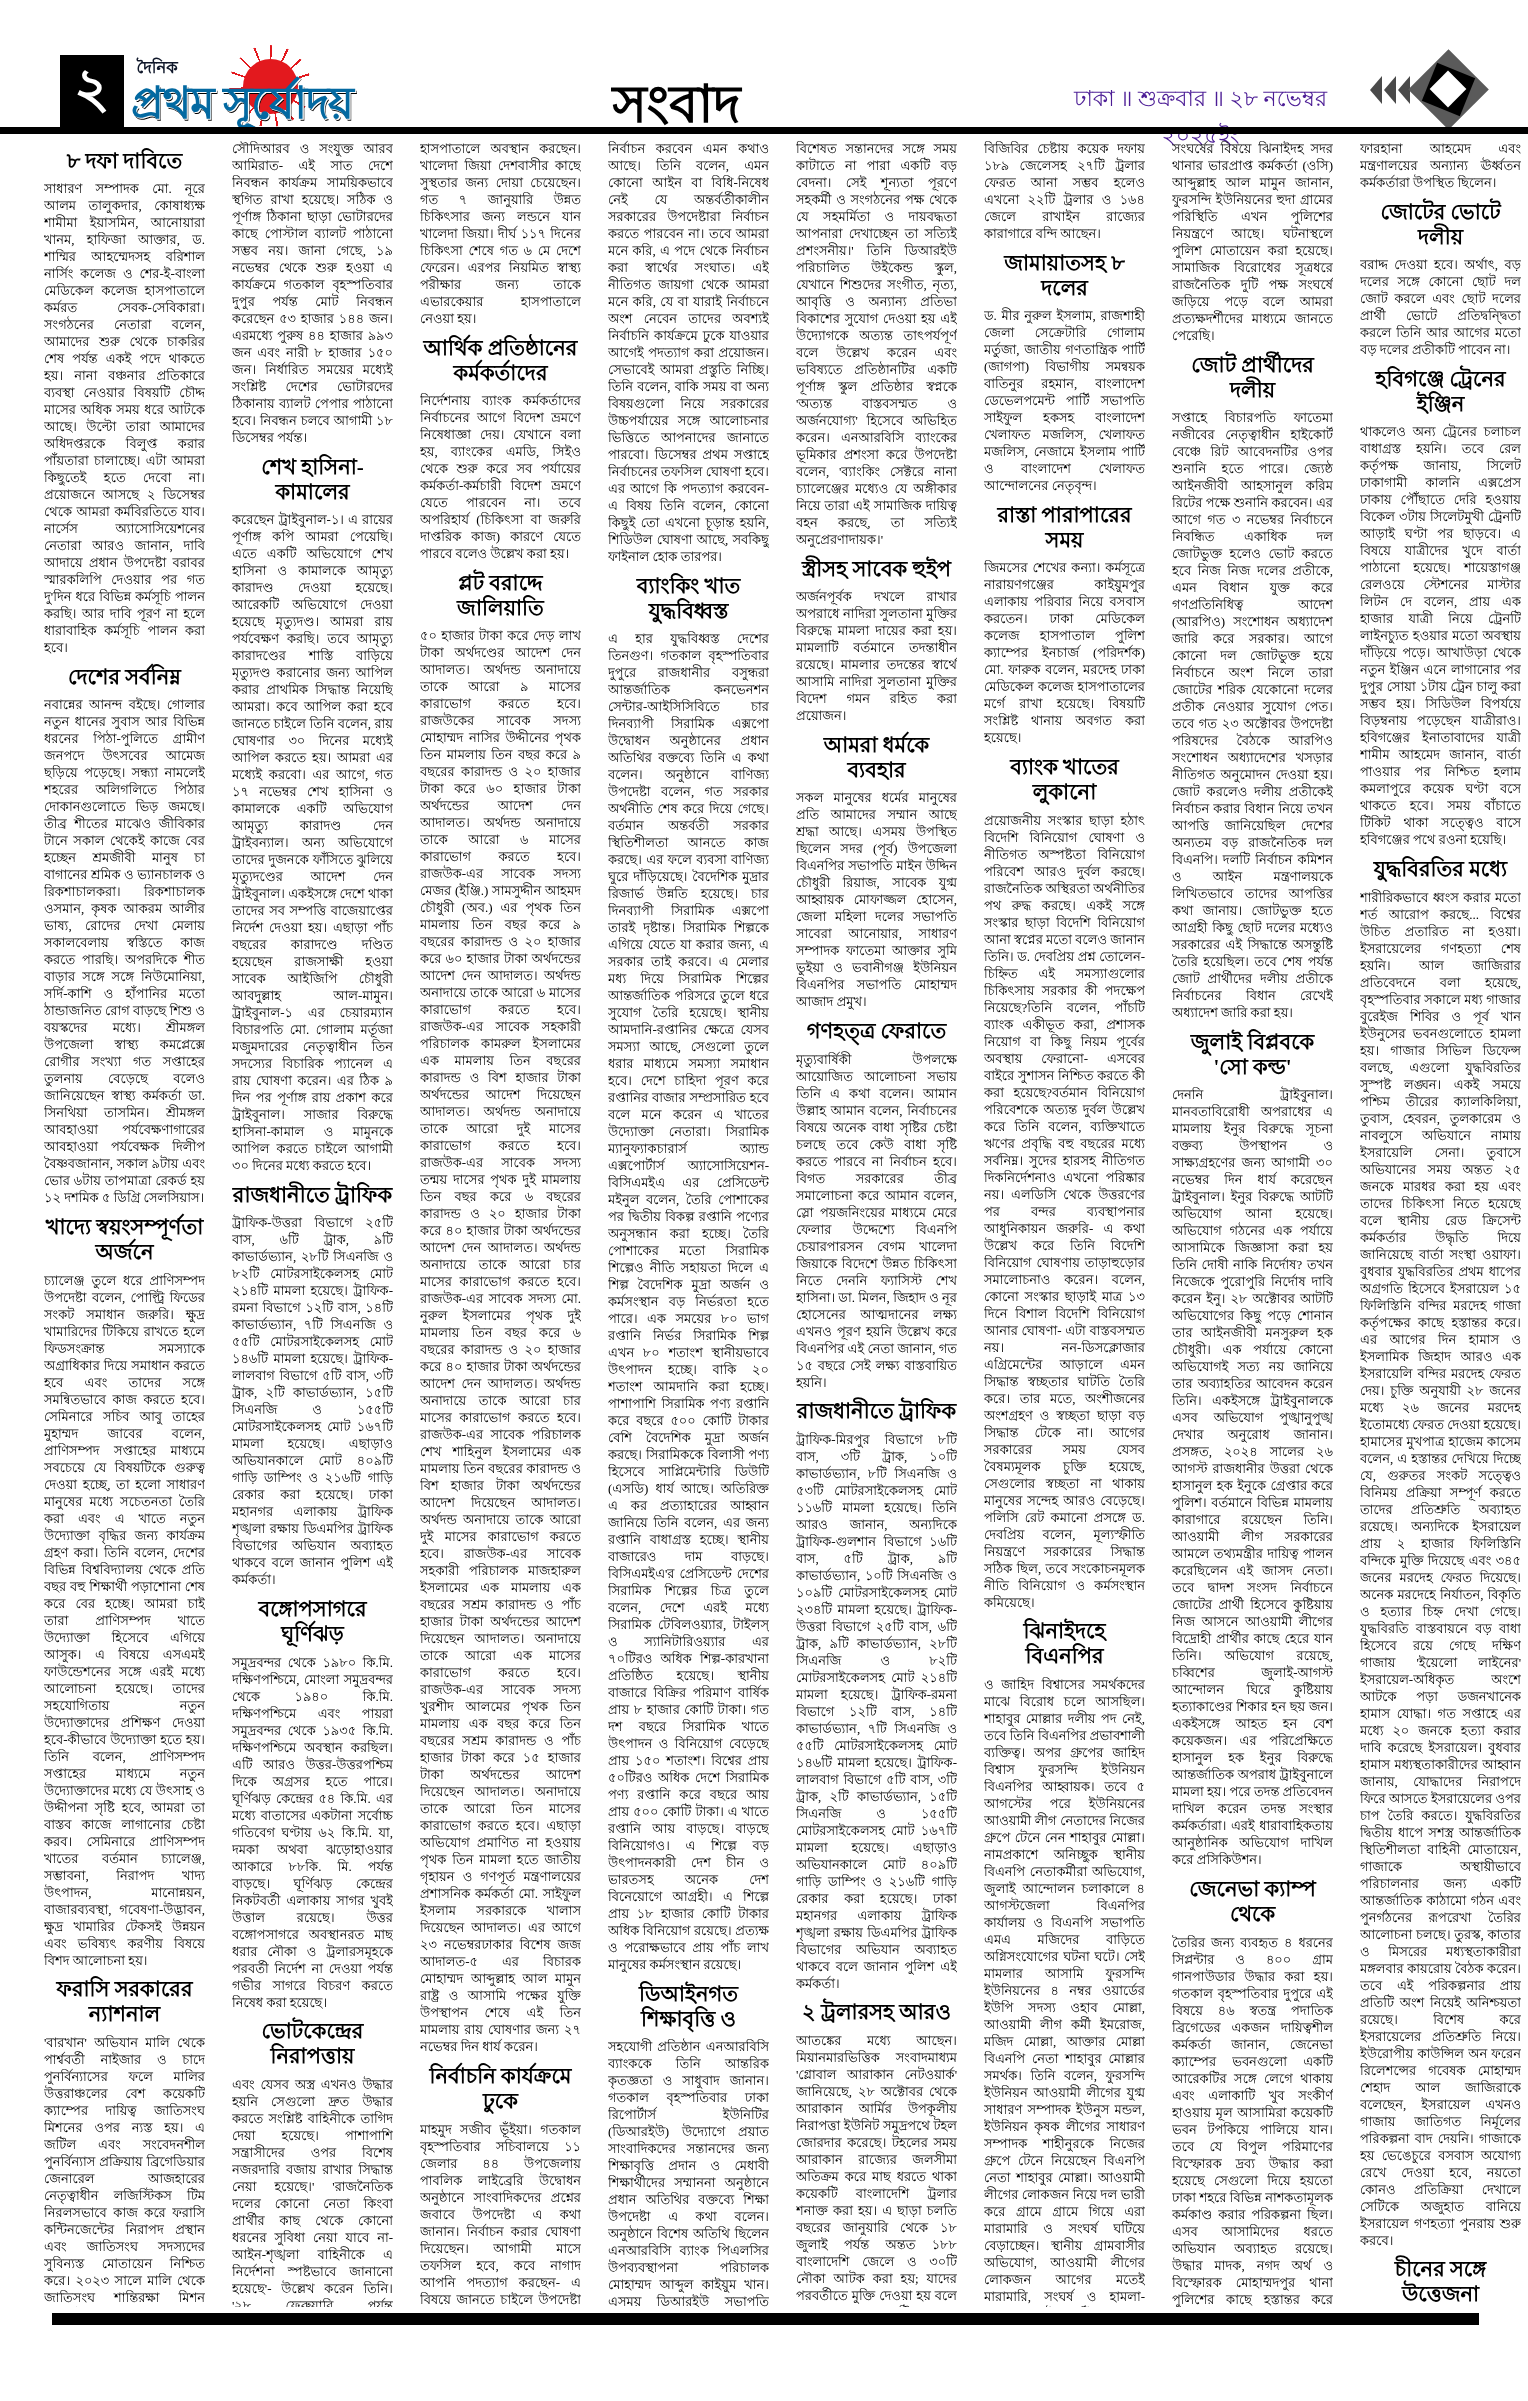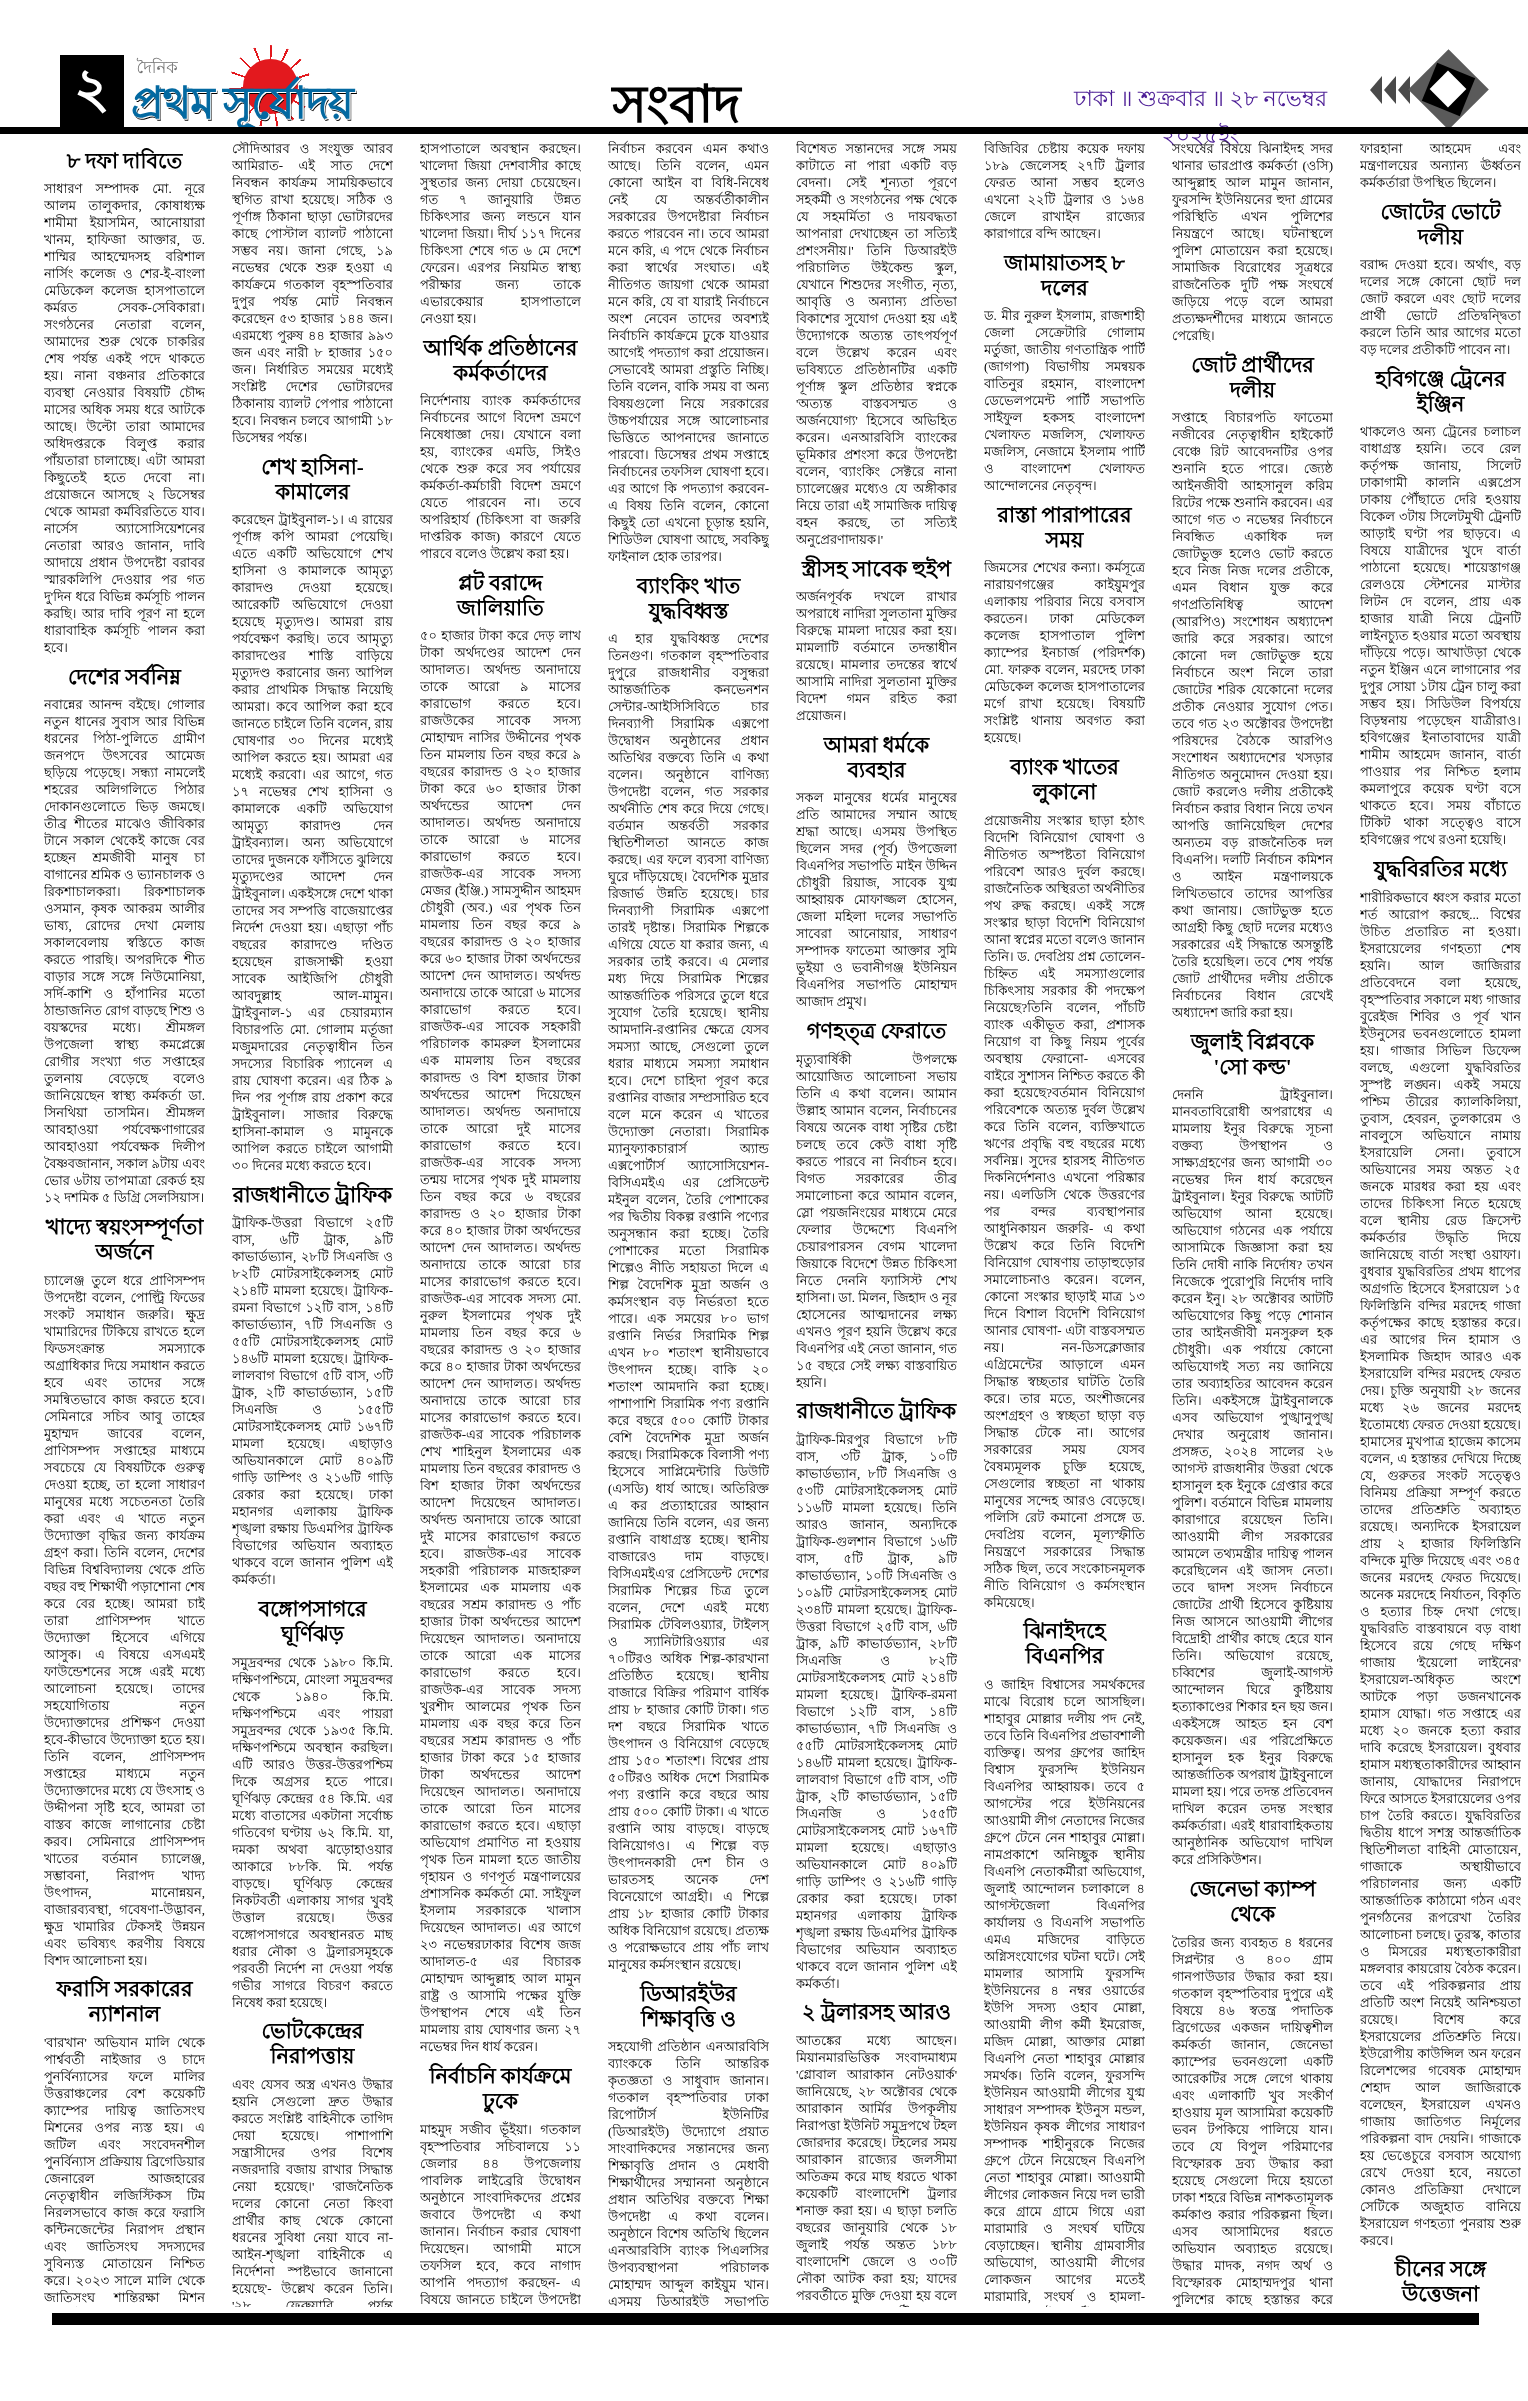--- a/index.html
+++ b/index.html
@@ -8,21 +8,21 @@
     font-family:"Liberation Serif","DejaVu Serif",serif;overflow:hidden;
   }
   
   .header{position:absolute;left:0;top:0;width:1528px;height:133px;}
   .pagenum-box{position:absolute;left:60px;top:55px;width:64px;height:73px;background:#000;
     color:#fff;display:flex;align-items:center;justify-content:center;font-size:55px;font-weight:bold;}
   .masthead{position:absolute;left:131px;top:55px;width:306px;height:76px;}
   .sun-rays{position:absolute;left:98px;top:-9.8px;width:82px;height:82px;border-radius:50%;
     background:repeating-conic-gradient(#e3191e 0deg 3deg,transparent 3deg 24deg);}
   .sun{position:absolute;left:112px;top:4.4px;width:55px;height:55px;border-radius:50%;background:#e3191e;}
-  .masthead-small{position:absolute;left:5.5px;top:0;font-size:16.4px;font-weight:normal;color:#737373;}
+  .masthead-small{position:absolute;left:5.5px;top:0;font-size:16.4px;font-weight:bold;color:#0f172a;}
   .masthead-main{position:absolute;left:0;top:15.3px;width:306px;font-size:44px;font-weight:700;color:#0369a1;
     letter-spacing:-1.1px;white-space:nowrap;text-shadow:1.1px 1.1px 0 #fff,1.6px 1.6px 0 #000;}
   .section-title{position:absolute;left:589px;top:64px;width:175px;text-align:center;
     font-size:52px;font-weight:900;color:#000;}
   .dateline{position:absolute;left:1053px;top:81px;width:295px;text-align:center;font-size:22px;color:#4c1d95;}
   .ornament{position:absolute;left:1370px;top:50px;width:109px;height:80px;}
   .chev{position:absolute;top:26px;width:0;height:0;border-top:14px solid transparent;
     border-bottom:14px solid transparent;border-right:12px solid #4a4a4a;}
   .chev.c1{left:0;} .chev.c2{left:14px;} .chev.c3{left:28px;}
   .star-outer{position:absolute;left:50px;top:0;width:57px;height:57px;background:#5a5a5a;
@@ -93,21 +93,21 @@
       <div class="para">নির্দেশনায় ব্যাংক কর্মকর্তাদের নির্বাচনের আগে বিদেশ ভ্রমণে নিষেধাজ্ঞা দেয়। যেখানে বলা হয়, ব্যাংকের এমডি, সিইও থেকে শুরু করে সব পর্যায়ের কর্মকর্তা-কর্মচারী বিদেশ ভ্রমণে যেতে পারবেন না। তবে অপরিহার্য (চিকিৎসা বা জরুরি দাপ্তরিক কাজ) কারণে যেতে পারবে বলেও উল্লেখ করা হয়।</div>
       <div class="headline">প্লট বরাদ্দে জালিয়াতি</div>
       <div class="para">৫০ হাজার টাকা করে দেড় লাখ টাকা অর্থদণ্ডের আদেশ দেন আদালত। অর্থদন্ড অনাদায়ে তাকে আরো ৯ মাসের কারাভোগ করতে হবে। রাজউকের সাবেক সদস্য মোহাম্মদ নাসির উদ্দীনের পৃথক তিন মামলায় তিন বছর করে ৯ বছরের কারাদন্ড ও ২০ হাজার টাকা করে ৬০ হাজার টাকা অর্থদন্ডের আদেশ দেন আদালত। অর্থদন্ড অনাদায়ে তাকে আরো ৬ মাসের কারাভোগ করতে হবে। রাজউক-এর সাবেক সদস্য মেজর (ইঞ্জি.) সামসুদ্দীন আহমদ চৌধুরী (অব.) এর পৃথক তিন মামলায় তিন বছর করে ৯ বছরের কারাদন্ড ও ২০ হাজার করে ৬০ হাজার টাকা অর্থদন্ডের আদেশ দেন আদালত। অর্থদন্ড অনাদায়ে তাকে আরো ৬ মাসের কারাভোগ করতে হবে। রাজউক-এর সাবেক সহকারী পরিচালক কামরুল ইসলামের এক মামলায় তিন বছরের কারাদন্ড ও বিশ হাজার টাকা অর্থদন্ডের আদেশ দিয়েছেন আদালত। অর্থদন্ড অনাদায়ে তাকে আরো দুই মাসের কারাভোগ করতে হবে। রাজউক-এর সাবেক সদস্য তন্ময় দাসের পৃথক দুই মামলায় তিন বছর করে ৬ বছরের কারাদন্ড ও ২০ হাজার টাকা করে ৪০ হাজার টাকা অর্থদন্ডের আদেশ দেন আদালত। অর্থদন্ড অনাদায়ে তাকে আরো চার মাসের কারাভোগ করতে হবে। রাজউক-এর সাবেক সদস্য মো. নুরুল ইসলামের পৃথক দুই মামলায় তিন বছর করে ৬ বছরের কারাদন্ড ও ২০ হাজার করে ৪০ হাজার টাকা অর্থদন্ডের আদেশ দেন আদালত। অর্থদন্ড অনাদায়ে তাকে আরো চার মাসের কারাভোগ করতে হবে। রাজউক-এর সাবেক পরিচালক শেখ শাহিনুল ইসলামের এক মামলায় তিন বছরের কারাদন্ড ও বিশ হাজার টাকা অর্থদন্ডের আদেশ দিয়েছেন আদালত। অর্থদন্ড অনাদায়ে তাকে আরো দুই মাসের কারাভোগ করতে হবে। রাজউক-এর সাবেক সহকারী পরিচালক মাজহারুল ইসলামের এক মামলায় এক বছরের সশ্রম কারাদন্ড ও পাঁচ হাজার টাকা অর্থদন্ডের আদেশ দিয়েছেন আদালত। অনাদায়ে তাকে আরো এক মাসের কারাভোগ করতে হবে। রাজউক-এর সাবেক সদস্য খুরশীদ আলমের পৃথক তিন মামলায় এক বছর করে তিন বছরের সশ্রম কারাদন্ড ও পাঁচ হাজার টাকা করে ১৫ হাজার টাকা অর্থদন্ডের আদেশ দিয়েছেন আদালত। অনাদায়ে তাকে আরো তিন মাসের কারাভোগ করতে হবে। এছাড়া অভিযোগ প্রমাণিত না হওয়ায় পৃথক তিন মামলা হতে জাতীয় গৃহায়ন ও গণপূর্ত মন্ত্রণালয়ের প্রশাসনিক কর্মকর্তা মো. সাইফুল ইসলাম সরকারকে খালাস দিয়েছেন আদালত। এর আগে ২৩ নভেম্বরঢাকার বিশেষ জজ আদালত-৫ এর বিচারক মোহাম্মদ আব্দুল্লাহ আল মামুন রাষ্ট্র ও আসামি পক্ষের যুক্তি উপস্থাপন শেষে এই তিন মামলায় রায় ঘোষণার জন্য ২৭ নভেম্বর দিন ধার্য করেন।</div>
       <div class="headline">নির্বাচনি কার্যক্রমে ঢুকে</div>
       <div class="para">মাহমুদ সজীব ভূঁইয়া। গতকাল বৃহস্পতিবার সচিবালয়ে ১১ জেলার ৪৪ উপজেলায় পাবলিক লাইব্রেরি উদ্বোধন অনুষ্ঠানে সাংবাদিকদের প্রশ্নের জবাবে উপদেষ্টা এ কথা জানান। নির্বাচন করার ঘোষণা দিয়েছেন। আগামী মাসে তফসিল হবে, কবে নাগাদ আপনি পদত্যাগ করছেন- এ বিষয়ে জানতে চাইলে উপদেষ্টা বলেন, নির্বাচন করবো ঘোষণা দিয়েছি, কিন্তু নির্বাচন কোথা থেকে করবো এখনো সে ঘোষণা দেইনি। শুধু আমরা দু'জন ছাত্র উপদেষ্টা না, আরও যারা সরকারে বিভিন্নভাবে জড়িত আছেন তাদের কেউ কেউ</div>
     </div>
     <div class="col">
       <div class="para">নির্বাচন করবেন এমন কথাও আছে। তিনি বলেন, এমন কোনো আইন বা বিধি-নিষেধ নেই যে অন্তর্বর্তীকালীন সরকারের উপদেষ্টারা নির্বাচন করতে পারবেন না। তবে আমরা মনে করি, এ পদে থেকে নির্বাচন করা স্বার্থের সংঘাত। এই নীতিগত জায়গা থেকে আমরা মনে করি, যে বা যারাই নির্বাচনে অংশ নেবেন তাদের অবশ্যই নির্বাচনি কার্যক্রমে ঢুকে যাওয়ার আগেই পদত্যাগ করা প্রয়োজন। সেভাবেই আমরা প্রস্তুতি নিচ্ছি। তিনি বলেন, বাকি সময় বা অন্য বিষয়গুলো নিয়ে সরকারের উচ্চপর্যায়ের সঙ্গে আলোচনার ভিত্তিতে আপনাদের জানাতে পারবো। ডিসেম্বর প্রথম সপ্তাহে নির্বাচনের তফসিল ঘোষণা হবে। এর আগে কি পদত্যাগ করবেন- এ বিষয় তিনি বলেন, কোনো কিছুই তো এখনো চূড়ান্ত হয়নি, শিডিউল ঘোষণা আছে, সবকিছু ফাইনাল হোক তারপর।</div>
       <div class="headline">ব্যাংকিং খাত যুদ্ধবিধ্বস্ত</div>
       <div class="para">এ হার যুদ্ধবিধ্বস্ত দেশের তিনগুণ। গতকাল বৃহস্পতিবার দুপুরে রাজধানীর বসুন্ধরা আন্তর্জাতিক কনভেনশন সেন্টার-আইসিসিবিতে চার দিনব্যাপী সিরামিক এক্সপো উদ্বোধন অনুষ্ঠানের প্রধান অতিথির বক্তব্যে তিনি এ কথা বলেন। অনুষ্ঠানে বাণিজ্য উপদেষ্টা বলেন, গত সরকার অর্থনীতি শেষ করে দিয়ে গেছে। বর্তমান অন্তর্বতী সরকার স্থিতিশীলতা আনতে কাজ করছে। এর ফলে ব্যবসা বাণিজ্য ঘুরে দাঁড়িয়েছে। বৈদেশিক মুদ্রার রিজার্ভ উন্নতি হয়েছে। চার দিনব্যাপী সিরামিক এক্সপো তারই দৃষ্টান্ত। সিরামিক শিল্পকে এগিয়ে যেতে যা করার জন্য, এ সরকার তাই করবে। এ মেলার মধ্য দিয়ে সিরামিক শিল্পের আন্তর্জাতিক পরিসরে তুলে ধরে সুযোগ তৈরি হয়েছে। স্থানীয় আমদানি-রপ্তানির ক্ষেত্রে যেসব সমস্যা আছে, সেগুলো তুলে ধরার মাধ্যমে সমস্যা সমাধান হবে। দেশে চাহিদা পূরণ করে রপ্তানির বাজার সম্প্রসারিত হবে বলে মনে করেন এ খাতের উদ্যোক্তা নেতারা। সিরামিক ম্যানুফ্যাকচারার্স অ্যান্ড এক্সপোর্টার্স অ্যাসোসিয়েশন-বিসিএমইএ এর প্রেসিডেন্ট মইনুল বলেন, তৈরি পোশাকের পর দ্বিতীয় বিকল্প রপ্তানি পণ্যের অনুসন্ধান করা হচ্ছে। তৈরি পোশাকের মতো সিরামিক শিল্পেও নীতি সহায়তা দিলে এ শিল্প বৈদেশিক মুদ্রা অর্জন ও কর্মসংস্থান বড় নির্ভরতা হতে পারে। এক সময়ের ৮০ ভাগ রপ্তানি নির্ভর সিরামিক শিল্প এখন ৮০ শতাংশ স্থানীয়ভাবে উৎপাদন হচ্ছে। বাকি ২০ শতাংশ আমদানি করা হচ্ছে। পাশাপাশি সিরামিক পণ্য রপ্তানি করে বছরে ৫০০ কোটি টাকার বেশি বৈদেশিক মুদ্রা অর্জন করছে। সিরামিককে বিলাসী পণ্য হিসেবে সাপ্লিমেন্টারি ডিউটি (এসডি) ধার্য আছে। অতিরিক্ত এ কর প্রত্যাহারের আহ্বান জানিয়ে তিনি বলেন, এর জন্য রপ্তানি বাধাগ্রস্ত হচ্ছে। স্থানীয় বাজারেও দাম বাড়ছে। বিসিএমইএ'র প্রেসিডেন্ট দেশের সিরামিক শিল্পের চিত্র তুলে বলেন, দেশে এরই মধ্যে সিরামিক টেবিলওয়্যার, টাইলস্ ও স্যানিটারিওয়্যার এর ৭০টিরও অধিক শিল্প-কারখানা প্রতিষ্ঠিত হয়েছে। স্থানীয় বাজারে বিক্রির পরিমাণ বার্ষিক প্রায় ৮ হাজার কোটি টাকা। গত দশ বছরে সিরামিক খাতে উৎপাদন ও বিনিয়োগ বেড়েছে প্রায় ১৫০ শতাংশ। বিশ্বের প্রায় ৫০টিরও অধিক দেশে সিরামিক পণ্য রপ্তানি করে বছরে আয় প্রায় ৫০০ কোটি টাকা। এ খাতে রপ্তানি আয় বাড়ছে। বাড়ছে বিনিয়োগও। এ শিল্পে বড় উৎপাদনকারী দেশ চীন ও ভারতসহ অনেক দেশ বিনেয়োগে আগ্রহী। এ শিল্পে প্রায় ১৮ হাজার কোটি টাকার অধিক বিনিয়োগ রয়েছে। প্রত্যক্ষ ও পরোক্ষভাবে প্রায় পাঁচ লাখ মানুষের কর্মসংস্থান রয়েছে।</div>
-      <div class="headline">ডিআরইউর শিক্ষাবৃত্তি ও</div>
+      <div class="headline">ডিআইনগত শিক্ষাবৃত্তি ও</div>
       <div class="para">সহযোগী প্রতিষ্ঠান এনআরবিসি ব্যাংককে তিনি আন্তরিক কৃতজ্ঞতা ও সাধুবাদ জানান। গতকাল বৃহস্পতিবার ঢাকা রিপোর্টার্স ইউনিটির (ডিআরইউ) উদ্যোগে প্রয়াত সাংবাদিকদের সন্তানদের জন্য শিক্ষাবৃত্তি প্রদান ও মেধাবী শিক্ষার্থীদের সম্মাননা অনুষ্ঠানে প্রধান অতিথির বক্তব্যে শিক্ষা উপদেষ্টা এ কথা বলেন। অনুষ্ঠানে বিশেষ অতিথি ছিলেন এনআরবিসি ব্যাংক পিএলসির উপব্যবস্থাপনা পরিচালক মোহাম্মদ আব্দুল কাইয়ুম খান। এসময় ডিআরইউ সভাপতি আবু সালেহ আকন, সাধারণ সম্পাদক মাইনুল হাসান সোহেলসহ সংগঠনের অন্যান্য নেতৃবৃন্দ এবং প্রয়াত সাংবাদিকদের পরিবারবর্গ উপস্থিত ছিলেন। শিক্ষা উপদেষ্টা বলেন, 'রাষ্ট্রের সব দায়িত্ব সবসময় প্রত্যাশিত মাত্রায় পালন করা সম্ভব হয় না। সেখানেই নাগরিক সমাজ এবং ডিআরইউ-এর মতো প্রতিষ্ঠানগুলো অত্যন্ত গুরুত্বপূর্ণ ভূমিকা রাখে। প্রয়াত সাংবাদিকদের সন্তানদের শিক্ষাবৃত্তি এবং তাদের ব্যক্তিত্ব ও প্রতিভা বিকাশে আপনাদের ধারাবাহিক উদ্যোগ সত্যিই অনুকরণীয়।' তিনি তার ঘনিষ্ঠ বন্ধু প্রয়াত সাংবাদিক আনোয়ারুল হকের কথা স্মরণ করে বলেন, ডিআরইউ প্রতিষ্ঠার সূচনালগ্নে কিছু সাংবাদিক ন্যায্য অধিকার থেকে বঞ্চিত হওয়ায় নিজেদের সংগঠন তৈরির শক্ত সংকল্প থেকেই এই প্রতিষ্ঠান গড়ে ওঠে। আজকের এই অগ্রযাত্রা সেই সাফল্যের সাক্ষ্য বহন করে। তিনি বলেন, 'রিপোর্টারদের কর্মব্যস্ততার কারণে পরিবার,</div>
     </div>
     <div class="col">
       <div class="para">বিশেষত সন্তানদের সঙ্গে সময় কাটাতে না পারা একটি বড় বেদনা। সেই শূন্যতা পূরণে সহকর্মী ও সংগঠনের পক্ষ থেকে যে সহমর্মিতা ও দায়বদ্ধতা আপনারা দেখাচ্ছেন তা সত্যিই প্রশংসনীয়।' তিনি ডিআরইউ পরিচালিত উইকেন্ড স্কুল, যেখানে শিশুদের সংগীত, নৃত্য, আবৃত্তি ও অন্যান্য প্রতিভা বিকাশের সুযোগ দেওয়া হয় এই উদ্যোগকে অত্যন্ত তাৎপর্যপূর্ণ বলে উল্লেখ করেন এবং ভবিষ্যতে প্রতিষ্ঠানটির একটি পূর্ণাঙ্গ স্কুল প্রতিষ্ঠার স্বপ্নকে 'অত্যন্ত বাস্তবসম্মত ও অর্জনযোগ্য' হিসেবে অভিহিত করেন। এনআরবিসি ব্যাংকের ভূমিকার প্রশংসা করে উপদেষ্টা বলেন, 'ব্যাংকিং সেক্টরে নানা চ্যালেঞ্জের মধ্যেও যে অঙ্গীকার নিয়ে তারা এই সামাজিক দায়িত্ব বহন করছে, তা সত্যিই অনুপ্রেরণাদায়ক।'</div>
       <div class="headline">স্ত্রীসহ সাবেক হুইপ</div>
       <div class="para">অর্জনপূর্বক দখলে রাখার অপরাধে নাদিরা সুলতানা মুক্তির বিরুদ্ধে মামলা দায়ের করা হয়। মামলাটি বর্তমানে তদন্তাধীন রয়েছে। মামলার তদন্তের স্বার্থে আসামি নাদিরা সুলতানা মুক্তির বিদেশ গমন রহিত করা প্রয়োজন।</div>
       <div class="headline">আমরা ধর্মকে ব্যবহার</div>
       <div class="para">সকল মানুষের ধর্মের মানুষের প্রতি আমাদের সম্মান আছে শ্রদ্ধা আছে। এসময় উপস্থিত ছিলেন সদর (পূর্ব) উপজেলা বিএনপির সভাপতি মাইন উদ্দিন চৌধুরী রিয়াজ, সাবেক যুগ্ম আহ্বায়ক মোফাজ্জল হোসেন, জেলা মহিলা দলের সভাপতি সাবেরা আনোয়ার, সাধারণ সম্পাদক ফাতেমা আক্তার সুমি ভুইয়া ও ভবানীগঞ্জ ইউনিয়ন বিএনপির সভাপতি মোহাম্মদ আজাদ প্রমুখ।</div>
       <div class="headline">গণহত্ত্র ফেরাতে</div>
       <div class="para">মৃত্যুবার্ষিকী উপলক্ষে আয়োজিত আলোচনা সভায় তিনি এ কথা বলেন। আমান উল্লাহ আমান বলেন, নির্বাচনের বিষয়ে অনেক বাধা সৃষ্টির চেষ্টা চলছে তবে কেউ বাধা সৃষ্টি করতে পারবে না নির্বাচন হবে। বিগত সরকারের তীব্র সমালোচনা করে আমান বলেন, স্লো পয়জনিংয়ের মাধ্যমে মেরে ফেলার উদ্দেশ্যে বিএনপি চেয়ারপারসন বেগম খালেদা জিয়াকে বিদেশে উন্নত চিকিৎসা নিতে দেননি ফ্যাসিস্ট শেখ হাসিনা। ডা. মিলন, জিহাদ ও নূর হোসেনের আত্মদানের লক্ষ্য এখনও পূরণ হয়নি উল্লেখ করে বিএনপির এই নেতা জানান, গত ১৫ বছরে সেই লক্ষ্য বাস্তবায়িত হয়নি।</div>

